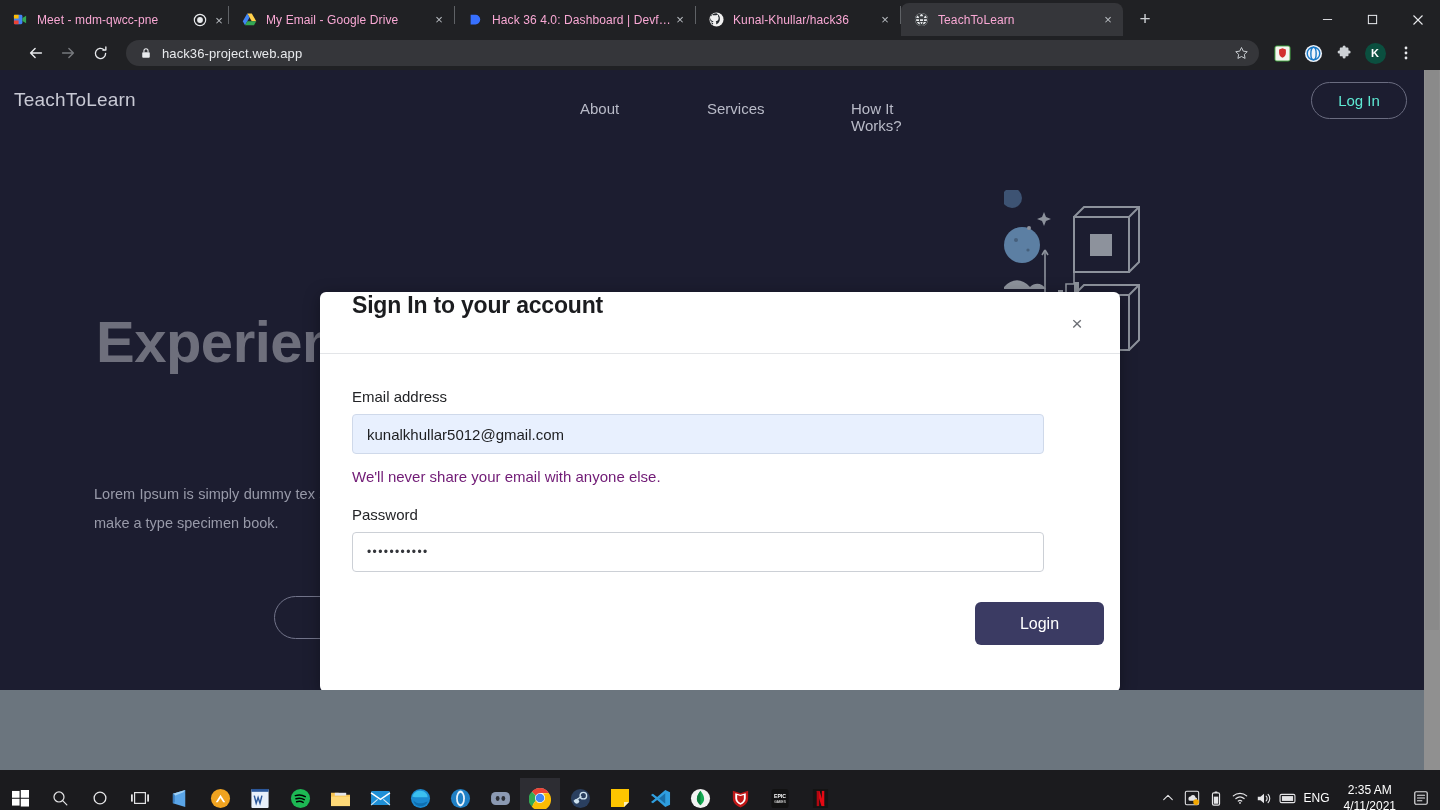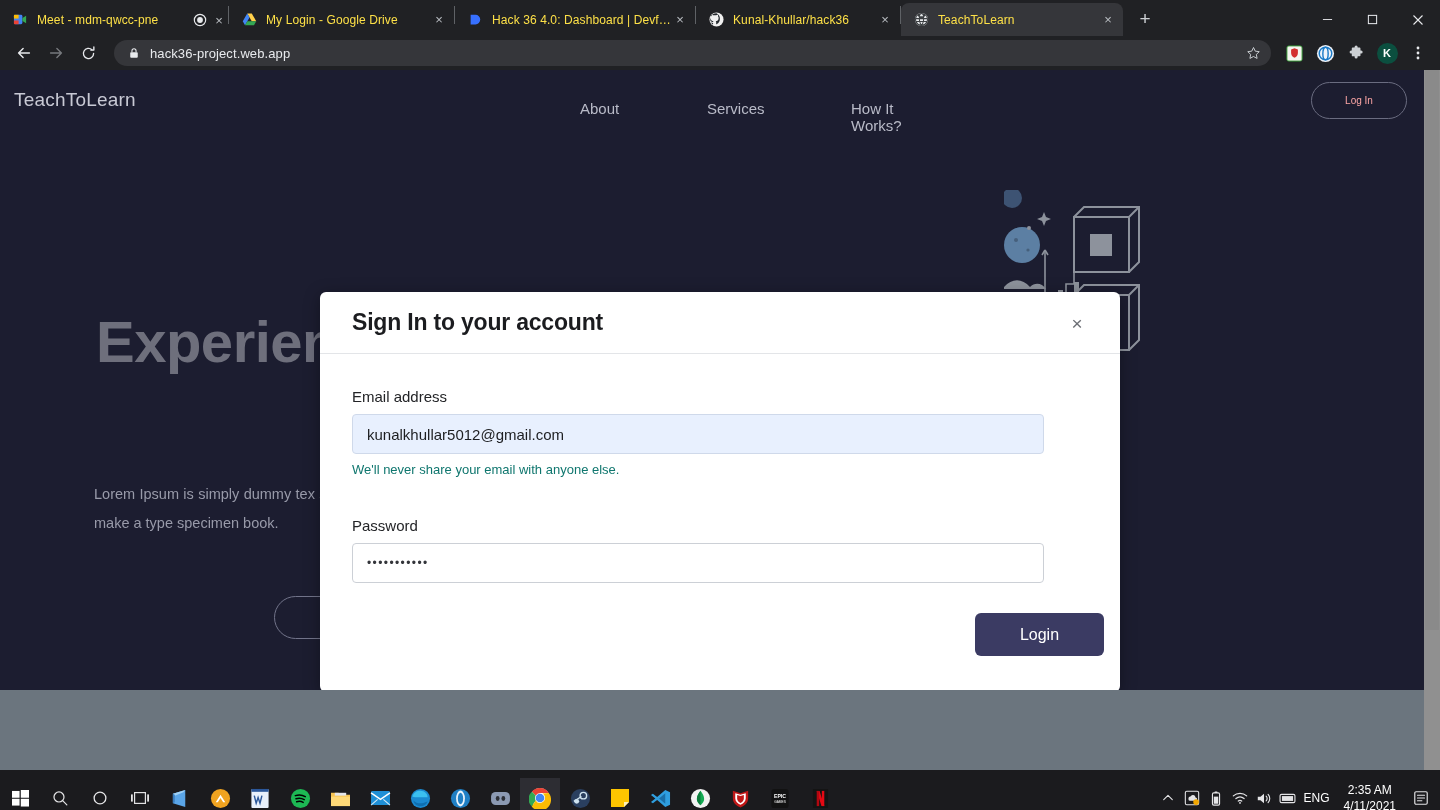--- a/index.html
+++ b/index.html
@@ -14,36 +14,36 @@
   .browser { position: absolute; left:0; top:0; width:1440px; height:70px; background:#202124; }
 
   .tabstrip { position:absolute; left:0; top:0; width:1440px; height:36px; display:flex; align-items:flex-end; }
   .tab {
     position:relative; height:33px; display:flex; align-items:center;
     padding:0 6px 0 12px; border-radius:8px 8px 0 0; flex:0 0 auto;
   }
   .tab.active { background:#35363a; }
   .tab-favicon { width:16px; height:16px; flex:0 0 16px; margin-right:9px; display:flex; align-items:center; justify-content:center; }
   .tab-title {
-    font-size:12px; color:#fde047; white-space:nowrap; overflow:hidden;
+    font-size:12px; color:#f9a8d4; white-space:nowrap; overflow:hidden;
     text-overflow:ellipsis; letter-spacing:0.1px;
   }
   .tab-close {
     width:18px; height:18px; margin-left:auto; flex:0 0 18px; color:#b9bdc2;
     display:flex; align-items:center; justify-content:center; font-size:13px; line-height:1;
   }
   .tab-sep { width:1px; height:18px; background:#5f6266; align-self:center; margin:0 0 7px 0; }
   .newtab {
     width:28px; height:28px; margin:0 0 3px 8px; color:#cdd1d5; font-size:19px;
     display:flex; align-items:center; justify-content:center; flex:0 0 28px;
   }
   .wincontrols { margin-left:auto; display:flex; height:33px; align-items:center; }
   .wc { width:45px; height:33px; display:flex; align-items:center; justify-content:center; color:#e8eaed; }
 
-  .toolbar { position:absolute; left:0; top:36px; width:1440px; height:34px; display:flex; align-items:center; padding:0 8px; }
+  .toolbar { position:absolute; left:0; top:36px; width:1440px; height:34px; display:flex; align-items:center; padding:0 20px; }
   .navbtn { width:32px; height:32px; display:flex; align-items:center; justify-content:center; color:#e8eaed; flex:0 0 32px; }
   .navbtn.dim { color:#76797d; }
   .omnibox {
     flex:1 1 auto; height:26px; background:#35363a; border-radius:13px;
     display:flex; align-items:center; padding:0 10px; margin:0 6px 0 10px;
   }
   .omni-lock { margin:0 10px 0 4px; display:flex; align-items:center; }
   .omni-url { font-size:13px; color:#e8eaed; letter-spacing:0.1px; }
   .omni-star { margin-left:auto; color:#cdd1d5; display:flex; align-items:center; }
   .tb-icon { width:28px; height:28px; display:flex; align-items:center; justify-content:center; flex:0 0 28px; margin-left:3px; }
@@ -58,21 +58,21 @@
 
   .site-header { position:absolute; left:0; top:0; width:1424px; height:60px; display:flex; align-items:center; }
   .brand { position:absolute; left:14px; font-size:19px; color:#c8c9d4; letter-spacing:0.2px; }
   .nav { position:absolute; left:560px; display:flex; gap:0; }
   .nav a { font-size:15px; color:#b9bbc8; text-decoration:none; }
   .nav-about { position:absolute; left:20px; }
   .nav-services { position:absolute; left:147px; }
   .nav-how { position:absolute; left:291px; }
   .login-btn {
     position:absolute; right:17px; width:96px; height:37px; border:1px solid #6a6c80;
-    border-radius:19px; color:#fca5a5; font-size:10px;
+    border-radius:19px; color:#5eead4; font-size:15px;
     display:flex; align-items:center; justify-content:center; background:transparent;
   }
 
   .hero-title {
     position:absolute; left:96px; top:243px; width:760px;
     font-size:58px; font-weight:bold; color:#6e6f7c; line-height:1.0; letter-spacing:-0.5px;
   }
   .hero-title .l2 { display:block; text-align:center; margin-top:8px; }
   .hero-body {
     position:absolute; left:94px; top:410px; width:470px;
@@ -87,38 +87,38 @@
   .illus { position:absolute; right:0; top:120px; width:420px; height:500px; }
 
   
   .modal {
     position:absolute; left:320px; top:222px; width:800px; height:400px;
     background:#fff; border-radius:6px; box-shadow:0 3px 16px rgba(0,0,0,.35);
     overflow:hidden;
   }
   .modal-head {
     height:62px; border-bottom:1px solid #e3e5e8; position:relative;
-    display:flex; align-items:center; padding:0 32px;
+    display:flex; align-items:flex-start; padding:0 32px;
   }
   .modal-title { font-size:23px; color:#1b1c1f; font-weight:bold; letter-spacing:-0.2px; }
   .modal-close {
     position:absolute; right:32px; top:20px; width:22px; height:22px;
     display:flex; align-items:center; justify-content:center;
     color:#6c6f75; font-size:19px; line-height:1; background:none; border:none;
   }
   .modal-body { padding:34px 16px 0 32px; }
   .field-label { font-size:15px; color:#232427; margin-bottom:9px; }
   .tinput {
     width:692px; height:40px; border:1px solid #ccd0d6; border-radius:4px;
     padding:0 14px; font-size:15px; color:#1d1e21; font-family:"Liberation Sans", sans-serif;
     background:#fff; outline:none;
   }
   .tinput.autofilled { background:#e8f0fe; border-color:#cfd9ea; }
-  .help-text { font-size:13px; color:#0f766e; margin-top:8px; }
-  .field-pw { margin-top:40px; }
+  .help-text { font-size:15px; color:#701a75; margin-top:14px; }
+  .field-pw { margin-top:21px; }
   .pw-dots { letter-spacing:1.4px; font-size:12px; color:#33353a; }
   .login-row { display:flex; justify-content:flex-end; margin-top:30px; }
   .login-submit {
     width:129px; height:43px; background:#3b3b63; color:#fff;
     border:none; border-radius:6px; font-size:16px;
     font-family:"Liberation Sans", sans-serif;
   }
 
   
   .vscroll { position:absolute; right:0; top:70px; width:16px; height:700px; background:#909090; }
@@ -165,21 +165,21 @@
     <span class="tab-sep"></span>
 
     <div class="tab" style="width:225px">
       <span class="tab-favicon">
         <svg width="15" height="15" viewBox="0 0 16 16">
           <path d="M5.6 1.6h4.8l4.8 8.3H10.4z" fill="#ffd04b"></path>
           <path d="M5.6 1.6L0.8 9.9l2.4 4.2 4.8-8.3z" fill="#4285f4"></path>
           <path d="M3.2 14.1h9.6l2.4-4.2H5.6z" fill="#34a853"></path>
         </svg>
       </span>
-      <span class="tab-title">My Login - Google Drive</span>
+      <span class="tab-title">My Email - Google Drive</span>
       <span class="tab-close">×</span>
     </div>
     <span class="tab-sep"></span>
 
     <div class="tab" style="width:240px">
       <span class="tab-favicon">
         <svg width="14" height="14" viewBox="0 0 16 16">
             <path d="M3 2h5.5a5.5 5.5 0 010 11H3z" fill="#3770ff"></path>
           </svg>
       </span>

